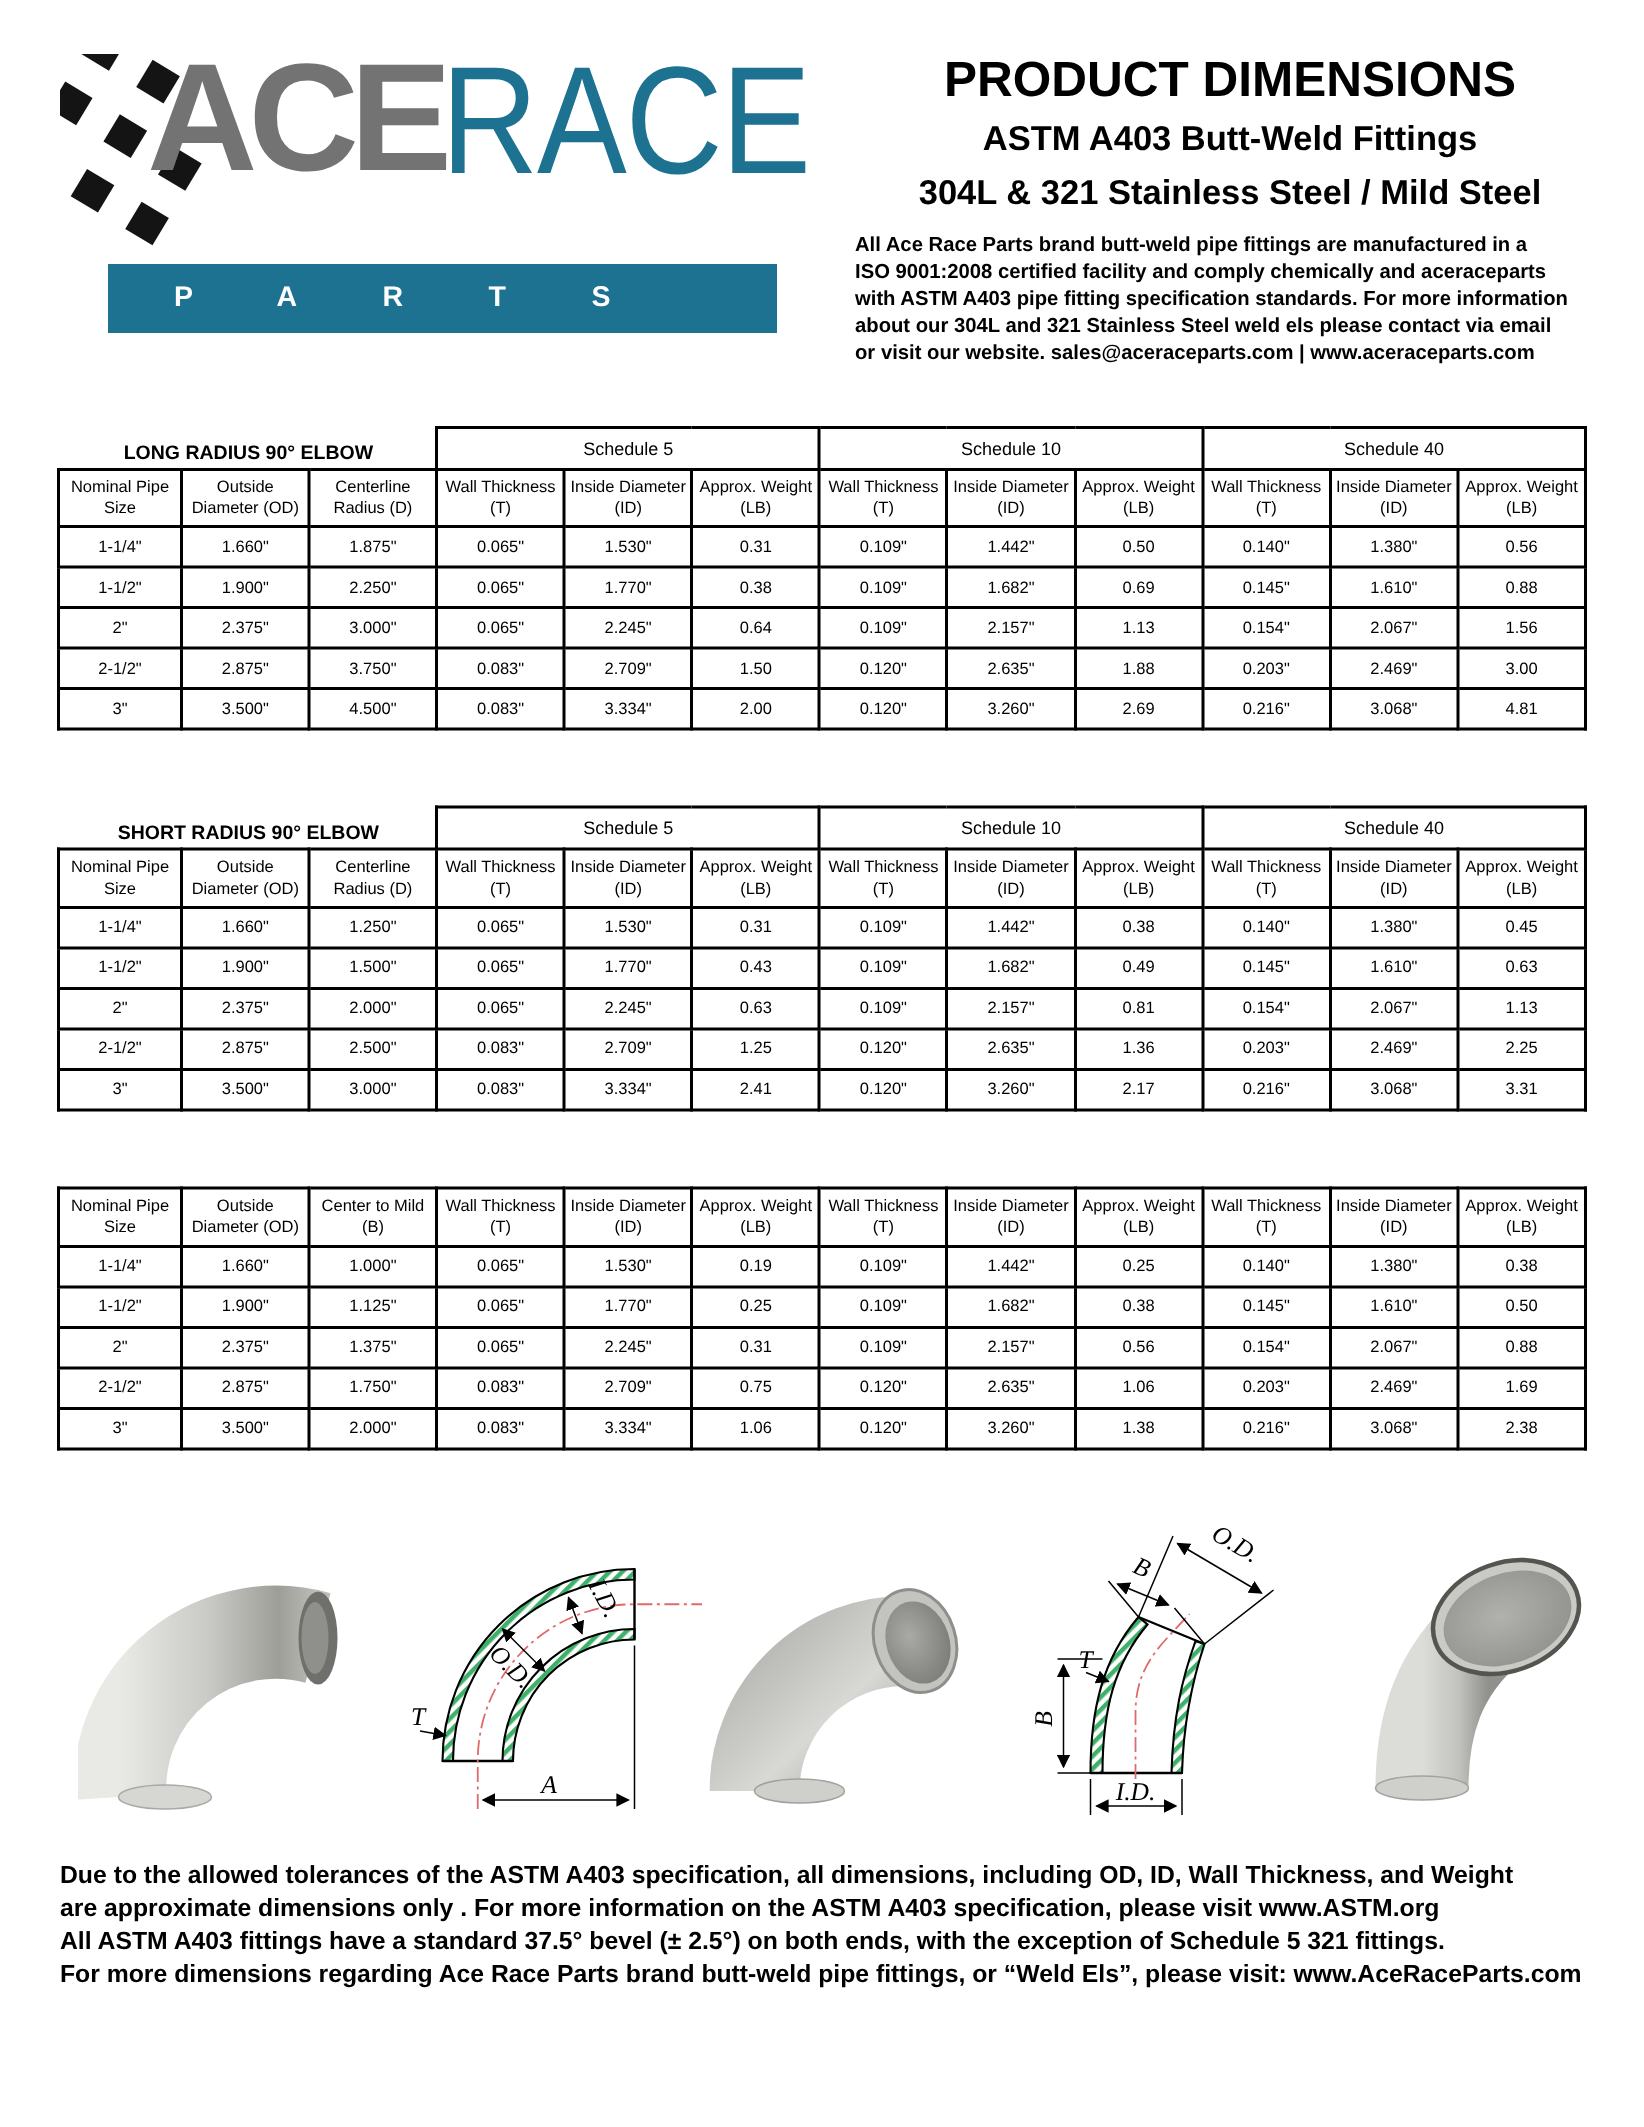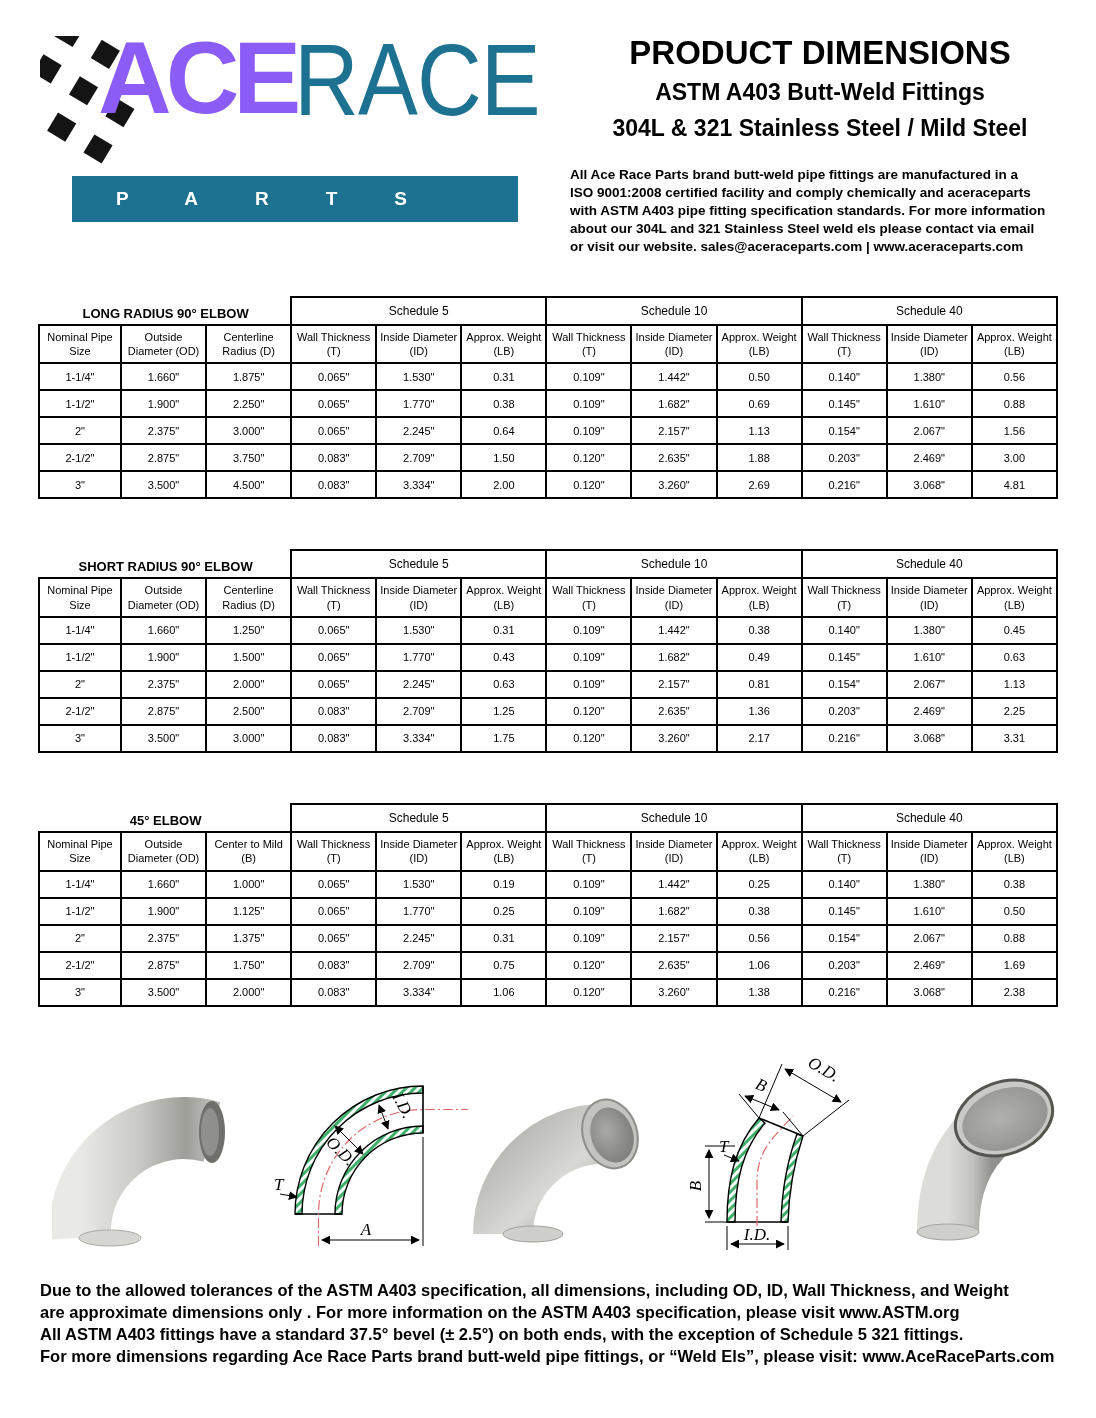--- a/index.html
+++ b/index.html
@@ -3,31 +3,31 @@
 <meta charset="utf-8">
 <style>
   html,body{margin:0;padding:0;background:#e9e9e9;}
   .page{width:1096px;height:1418px;background:#fff;margin:0 auto;position:relative;overflow:hidden;
         font-family:"Liberation Sans",sans-serif;color:#000;}
   
   .header{display:flex;padding:34px 26px 0 44px;}
   .logo{width:492px;flex:0 0 auto;position:relative;height:186px;}
   .logo-top{position:relative;height:126px;}
   .flag{position:absolute;left:-4px;top:2px;}
-  .ace{position:absolute;left:54px;top:-14px;font-size:102px;font-weight:bold;letter-spacing:-6px;color:#8b5cf6;}
+  .ace{position:absolute;left:54px;top:-14px;font-size:102px;font-weight:bold;letter-spacing:-6px;color:#737373;}
   .race{position:absolute;left:250px;top:-12px;font-size:102px;font-weight:normal;color:var(--accent,#1d7291);
         display:inline-block;transform:scaleX(.88);transform-origin:left top;letter-spacing:-1px;}
   .parts-bar{position:relative;left:28px;margin-top:16px;width:446px;height:46px;background:var(--accent,#1d7291);
         color:#fff;display:flex;align-items:center;overflow:hidden;}
   .parts-bar span{font-size:19px;font-weight:bold;letter-spacing:57px;padding-left:44px;white-space:nowrap;}
   .head-text{margin-left:34px;width:512px;}
   .h1{font-size:33px;font-weight:bold;text-align:center;}
   .h2{font-size:23px;font-weight:bold;text-align:center;margin-top:7px;}
   .h3{font-size:23px;font-weight:bold;text-align:center;margin-top:9px;}
-  .intro{font-size:13.5px;font-weight:bold;margin-top:24px;line-height:1.33;}
+  .intro{font-size:13.5px;font-weight:bold;margin-top:12px;line-height:1.33;}
   
   .tbl-sec{margin:0 38px;}
   .tbl-sec.first{margin-top:40px;}
   .tbl-sec.next{margin-top:50px;}
   .dim-table{border-collapse:collapse;table-layout:fixed;width:1020px;}
   .dim-table td{overflow:hidden;}
   .title-cell{border:none;font-weight:bold;font-size:13px;vertical-align:bottom;text-align:center;
         padding:0 0 3px 2px;white-space:nowrap;}
   .sched-cell{border:2px solid #000;text-align:center;font-size:12px;height:24px;}
   .head-cell{border:2px solid #000;text-align:center;font-size:11px;line-height:1.3;padding:4px 1px;}
@@ -353,21 +353,21 @@
             <td class="data-cell">0.203"</td>
             <td class="data-cell">2.469"</td>
             <td class="data-cell">2.25</td>
           </tr>
           <tr>
             <td class="data-cell">3"</td>
             <td class="data-cell">3.500"</td>
             <td class="data-cell">3.000"</td>
             <td class="data-cell">0.083"</td>
             <td class="data-cell">3.334"</td>
-            <td class="data-cell">1.75</td>
+            <td class="data-cell">2.41</td>
             <td class="data-cell">0.120"</td>
             <td class="data-cell">3.260"</td>
             <td class="data-cell">2.17</td>
             <td class="data-cell">0.216"</td>
             <td class="data-cell">3.068"</td>
             <td class="data-cell">3.31</td>
           </tr>
         </tbody>
       </table>
   </section>
@@ -381,26 +381,20 @@
           <col>
           <col>
           <col>
           <col>
           <col>
           <col>
           <col>
           <col>
         </colgroup>
         <tbody>
-          <tr>
-            <td colspan="3" class="title-cell">45° ELBOW</td>
-            <td colspan="3" class="sched-cell">Schedule 5</td>
-            <td colspan="3" class="sched-cell">Schedule 10</td>
-            <td colspan="3" class="sched-cell">Schedule 40</td>
-          </tr>
           <tr>
             <td class="head-cell">
               <div>Nominal Pipe</div>
               <div>Size</div>
             </td>
             <td class="head-cell">
               <div>Outside</div>
               <div>Diameter (OD)</div>
             </td>
             <td class="head-cell">

